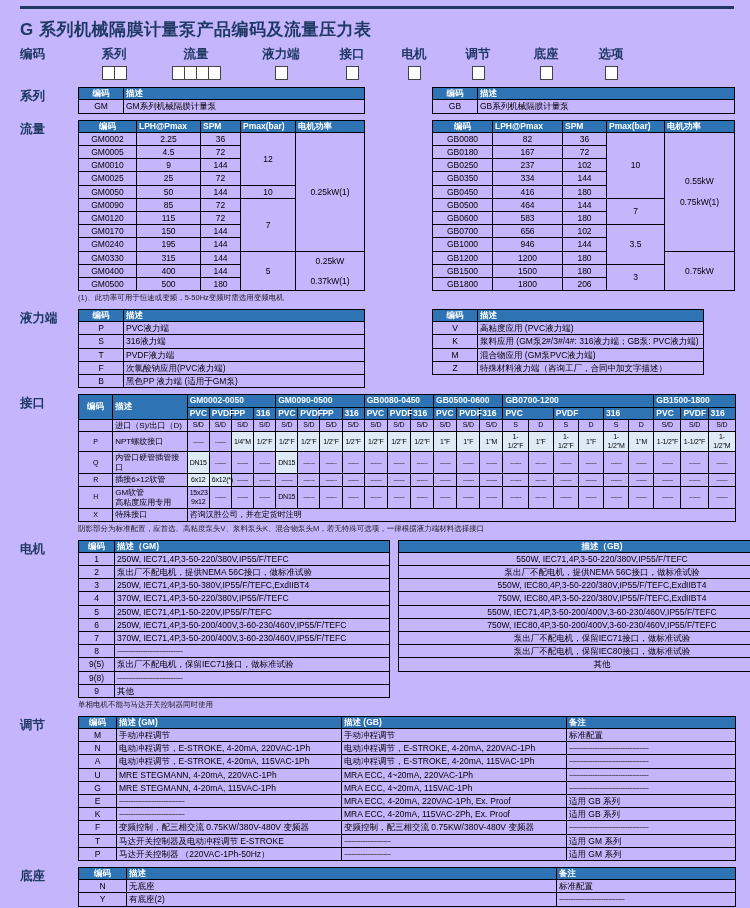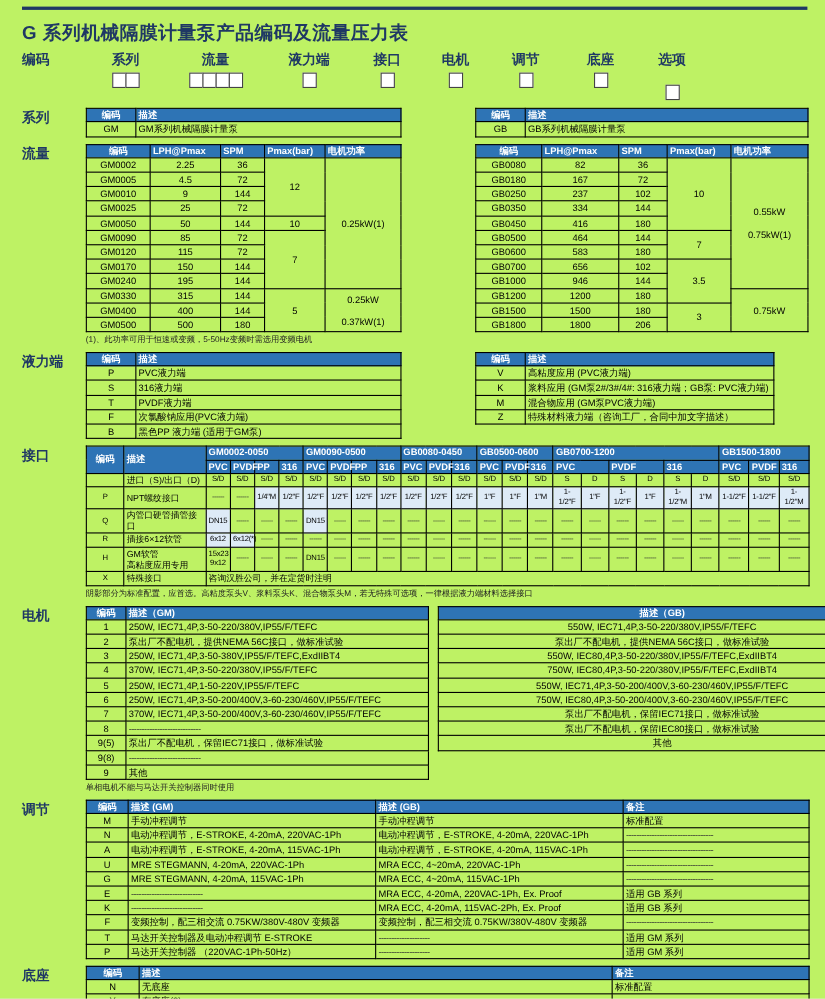--- a/index.html
+++ b/index.html
@@ -1,18 +1,18 @@
 <!DOCTYPE html>
 <html><head>
 <meta charset="utf-8">
 <style>
   * { box-sizing: border-box; }
   html,body { margin:0; padding:0; background:#e8e8e8; }
   body { font-family:"Liberation Sans","DejaVu Sans",sans-serif; }
-  .page { position:relative; width:750px; height:908px; background:#bef264; margin:0 auto; overflow:hidden; }
+  .page { position:relative; width:750px; height:908px; background:#c4b5fd; margin:0 auto; overflow:hidden; }
   .toprule { position:absolute; top:6px; left:20px; width:714px; height:3px; background:#1F3864; }
   .content { position:absolute; top:14px; left:20px; width:716px; }
   .title { color:#1F3864; font-size:17px; font-weight:bold; margin:4px 0 5px 0; letter-spacing:0.5px; }
 
   
   .code-row { display:flex; align-items:flex-start; margin-bottom:7px; }
   .code-row-label { width:58px; flex:0 0 58px; color:#1F3864; font-weight:bold; font-size:12.5px; padding-top:0px; }
   .code-segs { display:flex; flex:1; }
   .code-seg { display:flex; flex-direction:column; align-items:center; }
   .code-seg-label { color:#1F3864; font-weight:bold; font-size:12.5px; margin-bottom:3px; }
@@ -103,21 +103,21 @@
             <div class="code-boxes">
               <div class="code-box"></div>
             </div>
           </div>
           <div class="code-seg" style="width: 68px;">
             <div class="code-seg-label">底座</div>
             <div class="code-boxes">
               <div class="code-box"></div>
             </div>
           </div>
-          <div class="code-seg" style="width: 62px; gap: 11px;">
+          <div class="code-seg" style="width: 62px;">
             <div class="code-seg-label">选项</div>
             <div class="code-boxes">
               <div class="code-box"></div>
             </div>
           </div>
         </div>
     </div>
 
     <div class="section">
       <div class="sec-label">系列</div>

